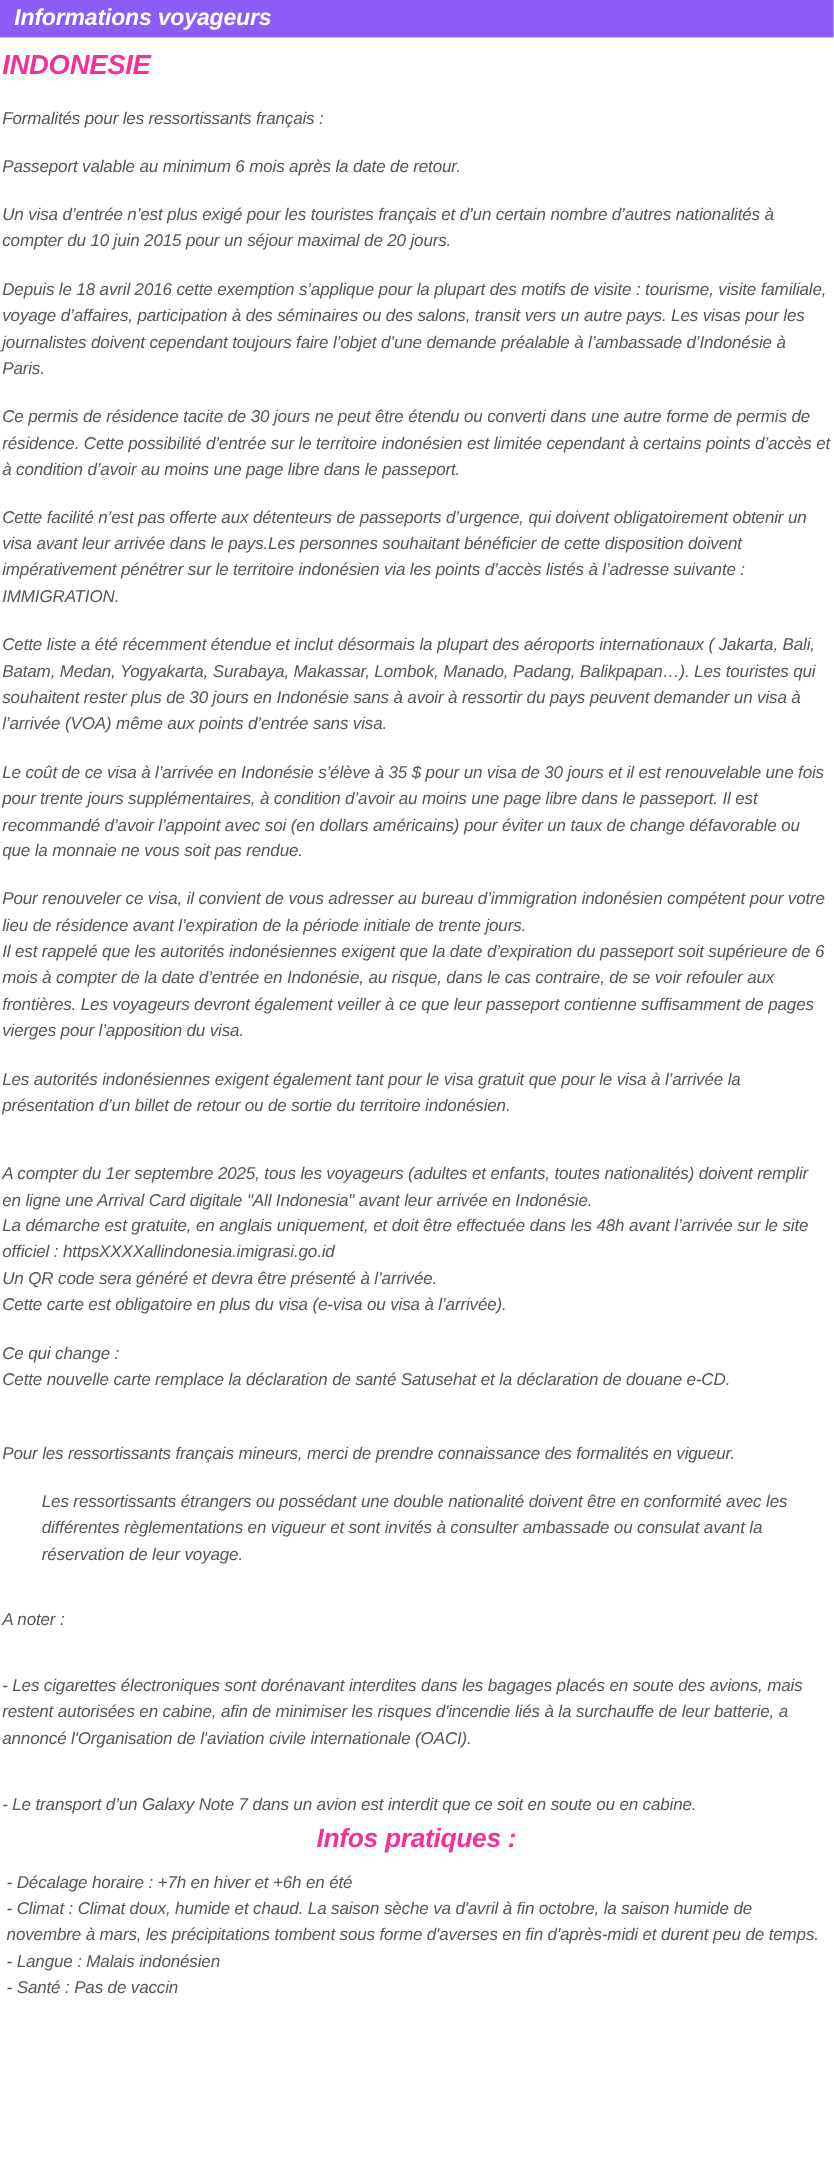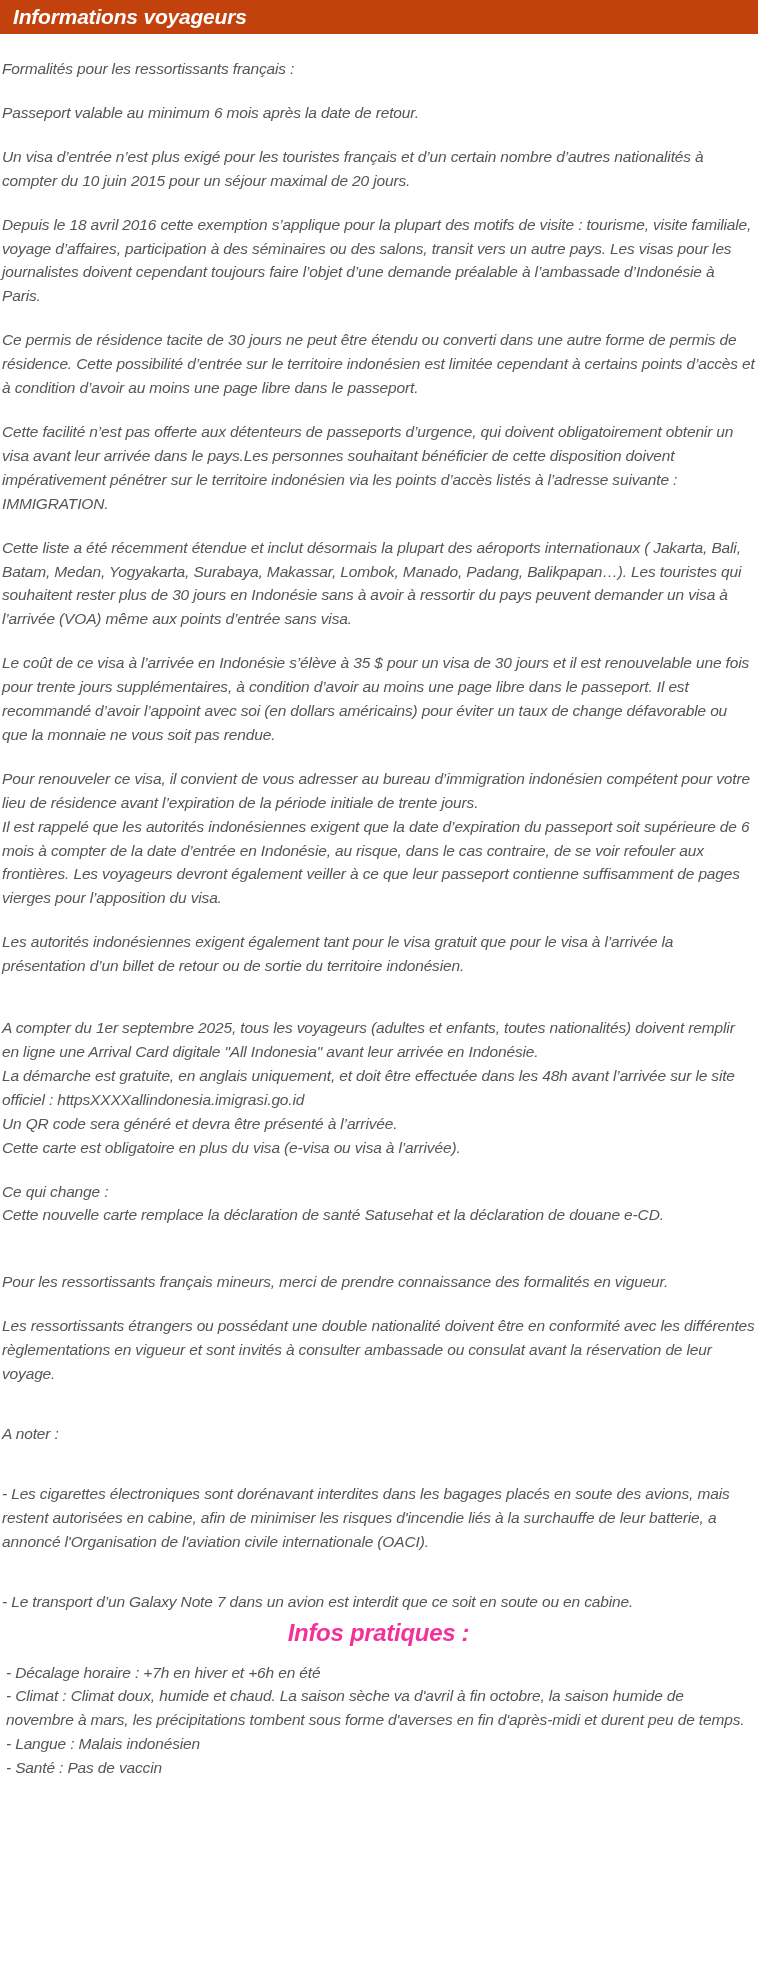--- a/index.html
+++ b/index.html
@@ -10,21 +10,21 @@
   .page {
     width: 758px;
     min-height: 1975px;
     background: #ffffff;
     font-family: "Liberation Sans", "DejaVu Sans", sans-serif;
     box-sizing: border-box;
   }
   .header-bar {
     width: 758px;
     height: 34px;
-    background: #c2410c;
+    background: #8b5cf6;
     display: flex;
     align-items: center;
     box-sizing: border-box;
     padding-left: 13px;
   }
   .header-title {
     color: #ffffff;
     font-size: 21px;
     font-weight: bold;
     font-style: italic;
@@ -51,21 +51,21 @@
     font-style: italic;
     letter-spacing: -0.15px;
     line-height: 23.9px;
     white-space: pre-line;
   }
   .first-para {
     margin-top: 23px;
   }
   .gap-xl { margin-top: 38px; }
   .gap-xxl { margin-top: 43px; }
-  .gap-md { margin-top: 20px; }
+  .gap-md { margin-top: 20px; margin-left: 36px; }
   .gap-lg { margin-top: 36px; }
   .para-last {
     margin-bottom: 4px;
   }
   .infos-heading {
     margin: 0 0 13px 0;
     color: #f4319b;
     font-size: 24px;
     font-weight: bold;
     font-style: italic;
@@ -89,20 +89,21 @@
 <body>
 
 <div class="page">
 
   <div class="header-bar">
     <span class="header-title">Informations voyageurs</span>
   </div>
 
   <div class="content">
 
+    <h1 class="country-title">INDONESIE</h1>
 
     <p class="para first-para">Formalités pour les ressortissants français :</p>
     <p class="para">Passeport valable au minimum 6 mois après la date de retour.</p>
     <p class="para">Un visa d’entrée n’est plus exigé pour les touristes français et d’un certain nombre d’autres nationalités à compter du 10 juin 2015 pour un séjour maximal de 20 jours.</p>
     <p class="para">Depuis le 18 avril 2016 cette exemption s’applique pour la plupart des motifs de visite : tourisme, visite familiale, voyage d’affaires, participation à des séminaires ou des salons, transit vers un autre pays. Les visas pour les journalistes doivent cependant toujours faire l’objet d’une demande préalable à l’ambassade d’Indonésie à Paris.</p>
     <p class="para">Ce permis de résidence tacite de 30 jours ne peut être étendu ou converti dans une autre forme de permis de résidence. Cette possibilité d’entrée sur le territoire indonésien est limitée cependant à certains points d’accès et à condition d’avoir au moins une page libre dans le passeport.</p>
     <p class="para">Cette facilité n’est pas offerte aux détenteurs de passeports d’urgence, qui doivent obligatoirement obtenir un visa avant leur arrivée dans le pays.Les personnes souhaitant bénéficier de cette disposition doivent impérativement pénétrer sur le territoire indonésien via les points d’accès listés à l’adresse suivante : IMMIGRATION.</p>
     <p class="para">Cette liste a été récemment étendue et inclut désormais la plupart des aéroports internationaux ( Jakarta, Bali, Batam, Medan, Yogyakarta, Surabaya, Makassar, Lombok, Manado, Padang, Balikpapan…). Les touristes qui souhaitent rester plus de 30 jours en Indonésie sans à avoir à ressortir du pays peuvent demander un visa à l’arrivée (VOA) même aux points d’entrée sans visa.</p>
     <p class="para">Le coût de ce visa à l’arrivée en Indonésie s’élève à 35 $ pour un visa de 30 jours et il est renouvelable une fois pour trente jours supplémentaires, à condition d’avoir au moins une page libre dans le passeport. Il est recommandé d’avoir l’appoint avec soi (en dollars américains) pour éviter un taux de change défavorable ou que la monnaie ne vous soit pas rendue.</p>
     <p class="para">Pour renouveler ce visa, il convient de vous adresser au bureau d’immigration indonésien compétent pour votre lieu de résidence avant l’expiration de la période initiale de trente jours.

